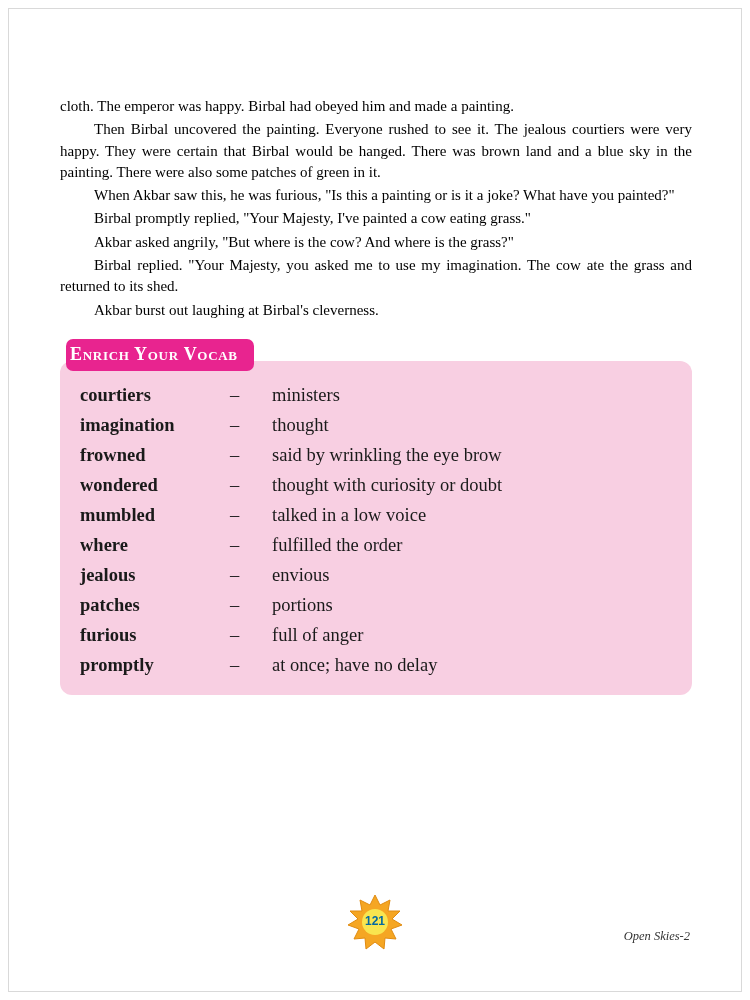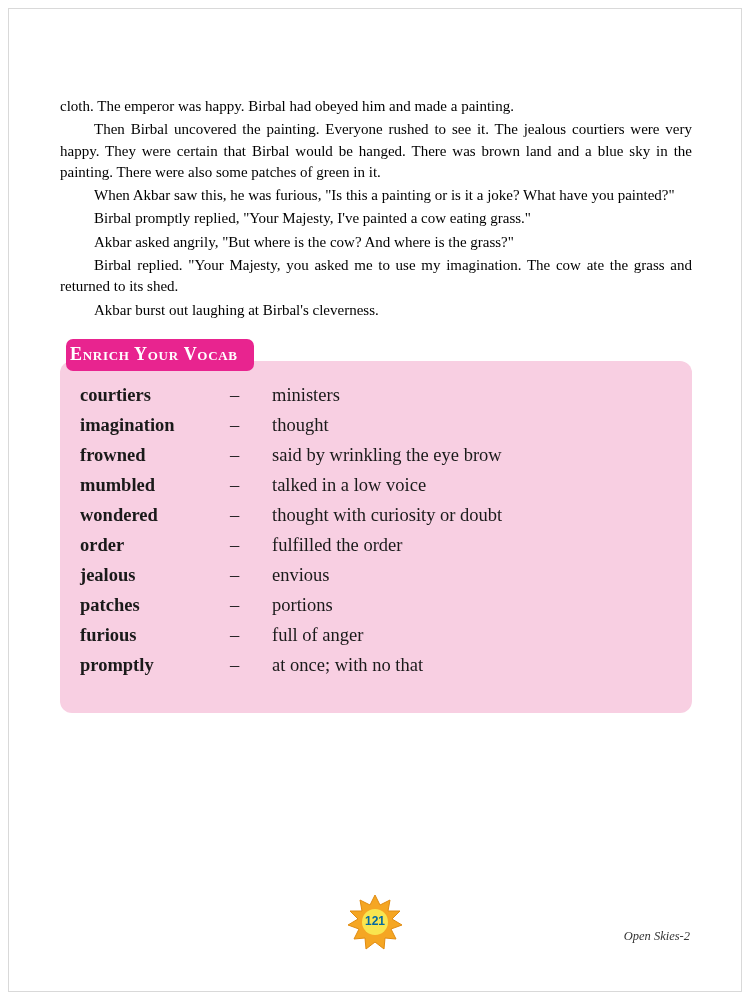--- a/index.html
+++ b/index.html
@@ -61,21 +61,21 @@
     letter-spacing: 0.7px;
     font-variant: small-caps;
     font-weight: 600;
     z-index: 3;
     margin-left: 6px;
   }
   .vocab-box {
     margin-top: -10px;
     background: #f8cfe2;
     border-radius: 12px;
-    padding: 22px 20px 30px 20px;
+    padding: 22px 20px 12px 20px;
     position: relative;
     z-index: 1;
   }
   table.vocab-table {
     border-collapse: collapse;
     width: 100%;
   }
   table.vocab-table td {
     padding: 2px 0 7px 0;
     vertical-align: top;
@@ -166,31 +166,31 @@
               <td class="v-word">imagination</td>
               <td class="v-dash">–</td>
               <td class="v-def">thought</td>
             </tr>
             <tr>
               <td class="v-word">frowned</td>
               <td class="v-dash">–</td>
               <td class="v-def">said by wrinkling the eye brow</td>
             </tr>
             <tr>
+              <td class="v-word">wondered</td>
+              <td class="v-dash">–</td>
+              <td class="v-def">thought with curiosity or doubt</td>
+            </tr>
+            <tr>
               <td class="v-word">mumbled</td>
               <td class="v-dash">–</td>
               <td class="v-def">talked in a low voice</td>
             </tr>
             <tr>
-              <td class="v-word">wondered</td>
-              <td class="v-dash">–</td>
-              <td class="v-def">thought with curiosity or doubt</td>
-            </tr>
-            <tr>
-              <td class="v-word">order</td>
+              <td class="v-word">where</td>
               <td class="v-dash">–</td>
               <td class="v-def">fulfilled the order</td>
             </tr>
             <tr>
               <td class="v-word">jealous</td>
               <td class="v-dash">–</td>
               <td class="v-def">envious</td>
             </tr>
             <tr>
               <td class="v-word">patches</td>
@@ -198,21 +198,21 @@
               <td class="v-def">portions</td>
             </tr>
             <tr>
               <td class="v-word">furious</td>
               <td class="v-dash">–</td>
               <td class="v-def">full of anger</td>
             </tr>
             <tr>
               <td class="v-word">promptly</td>
               <td class="v-dash">–</td>
-              <td class="v-def">at once; with no that</td>
+              <td class="v-def">at once; have no delay</td>
             </tr>
           </tbody>
         </table>
       </div>
     </div>
 
   </div>
 
   <div class="footer">
     <div class="sun">

